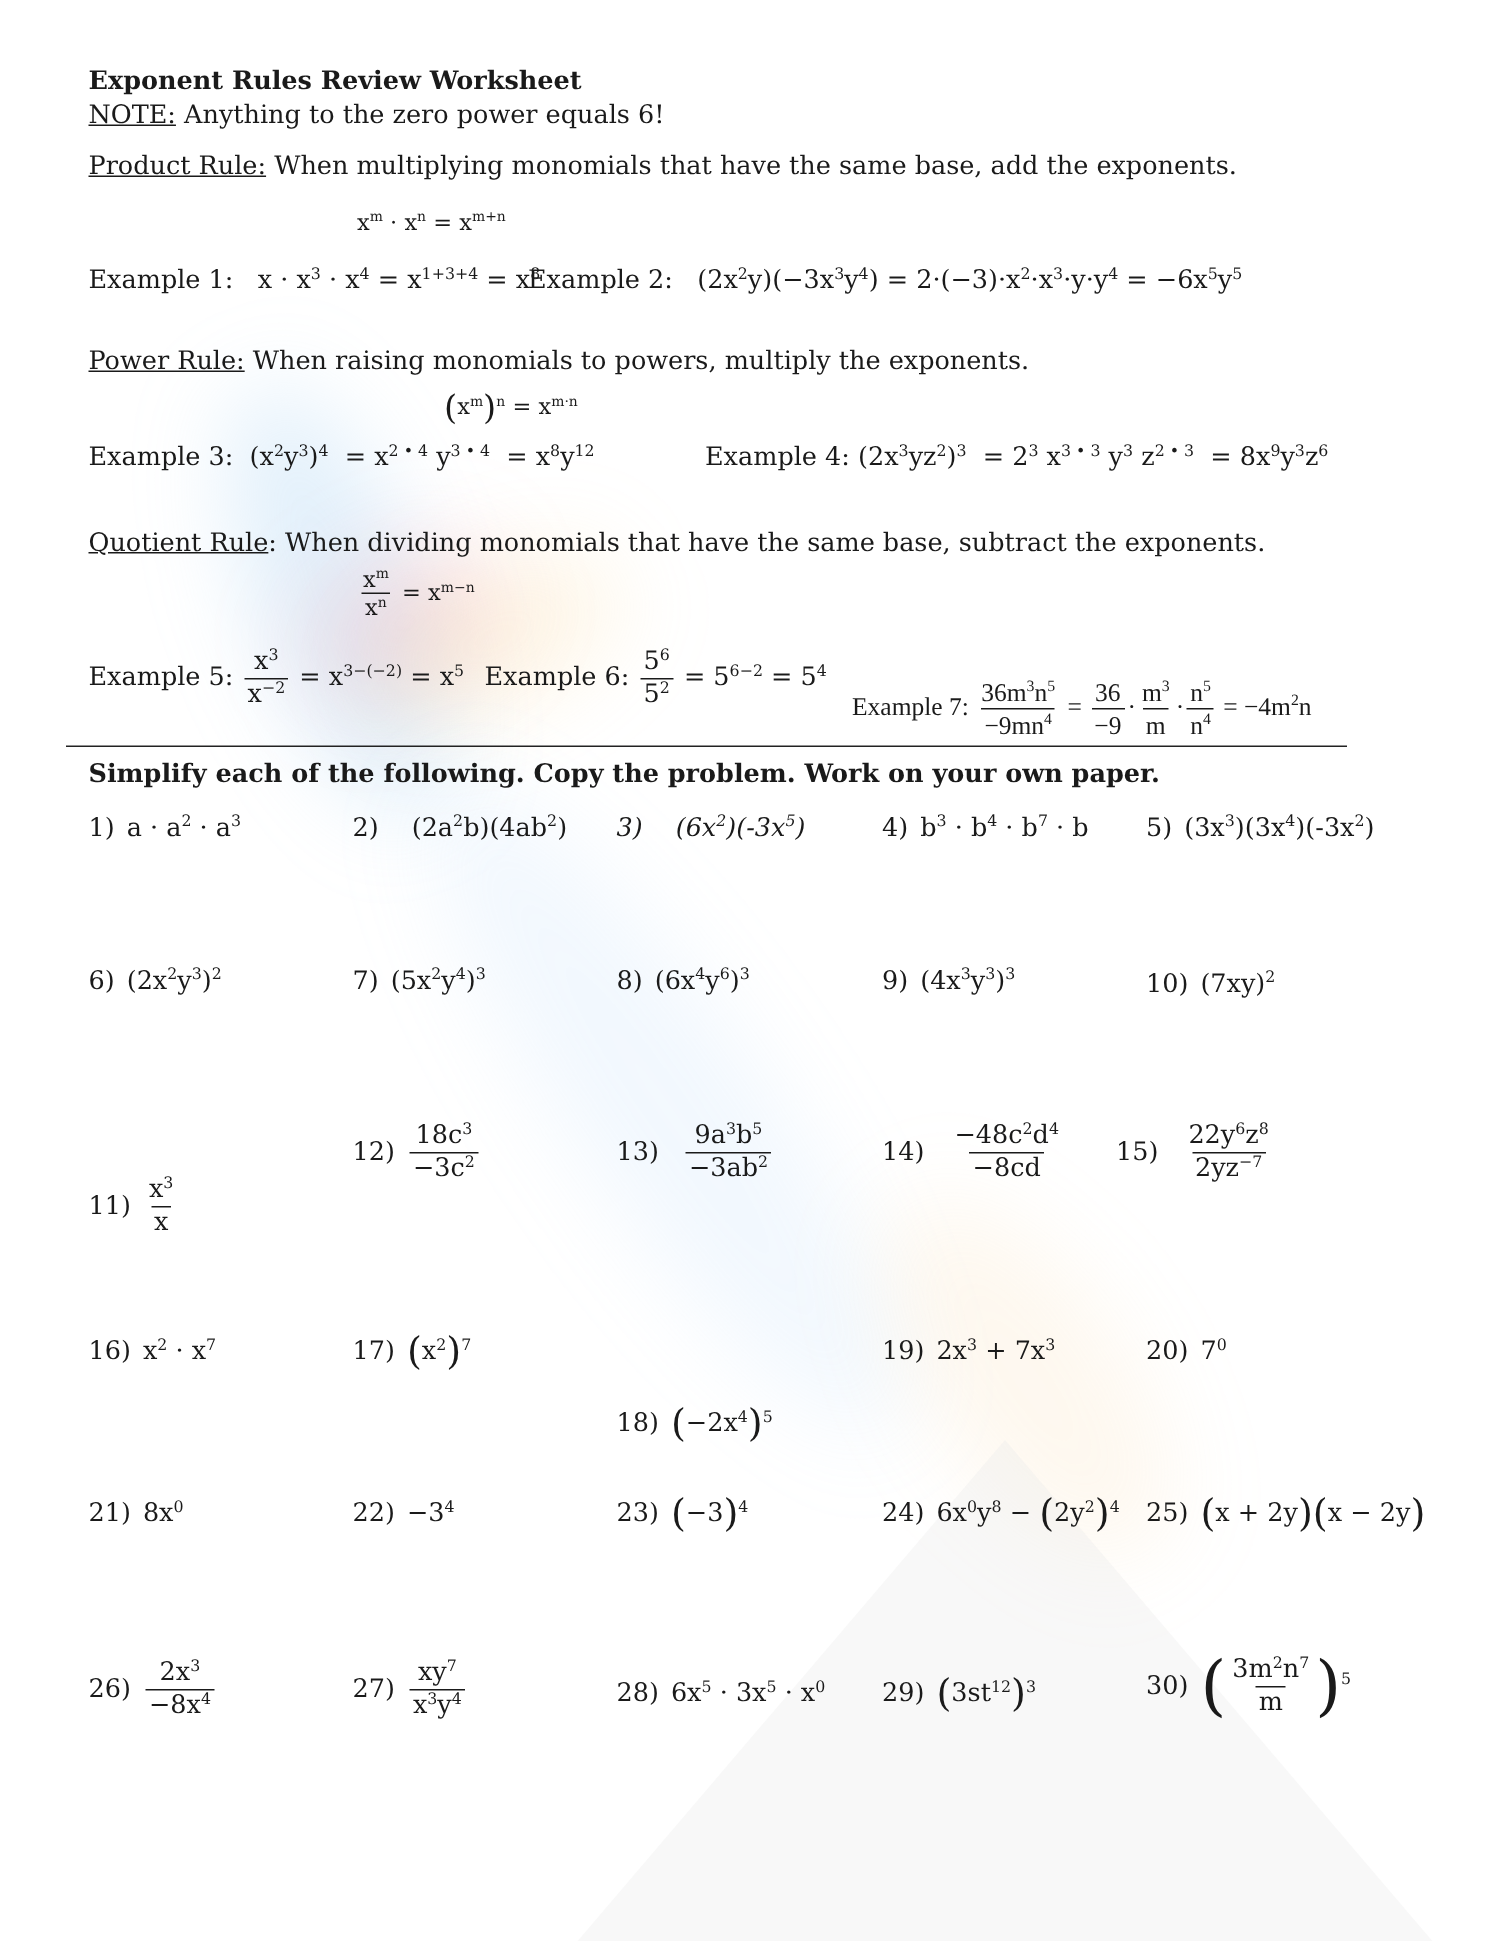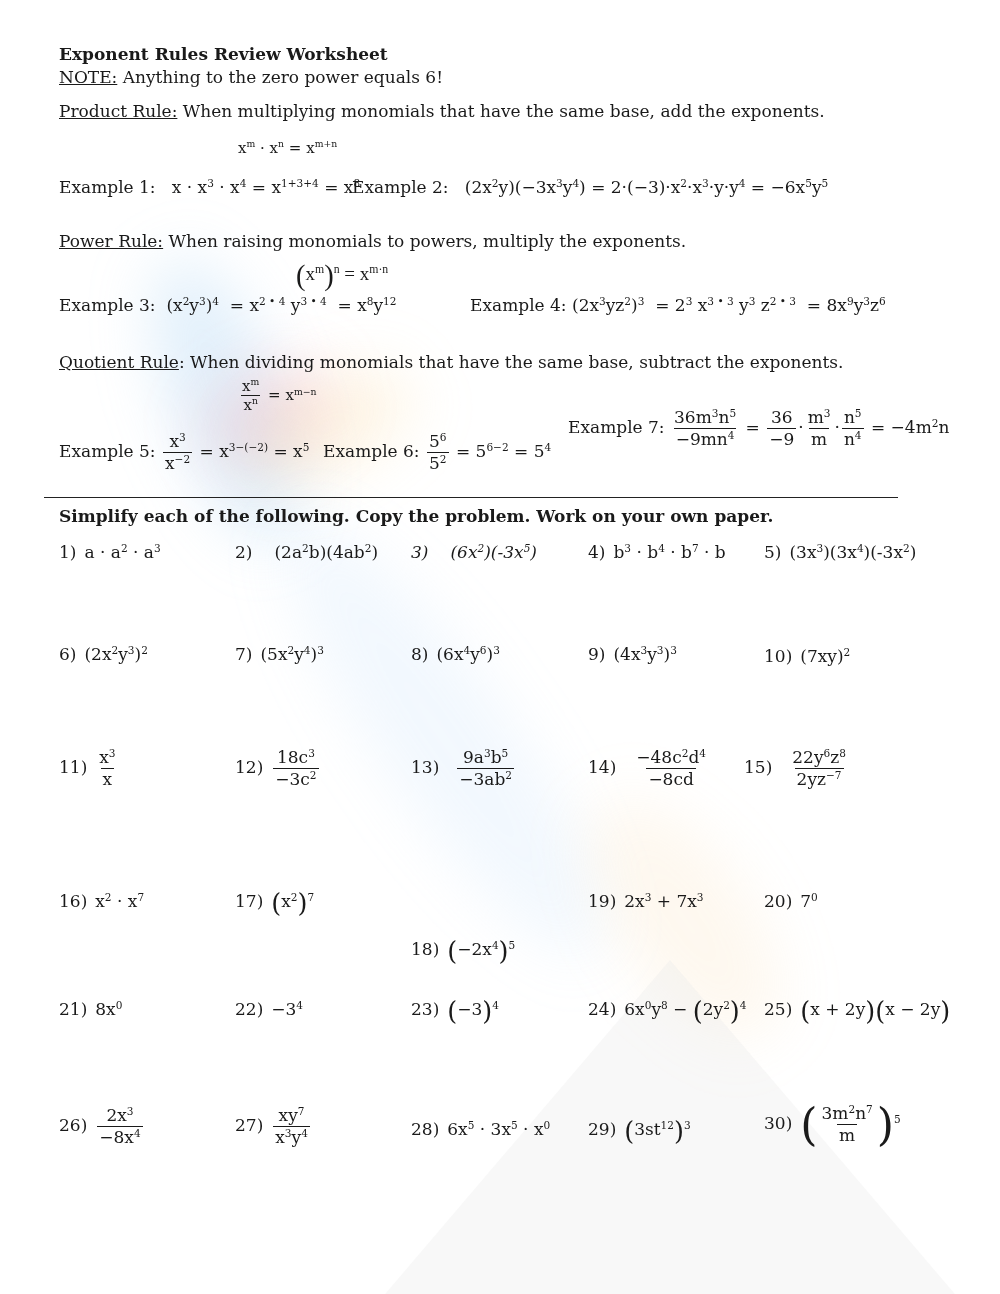--- a/index.html
+++ b/index.html
@@ -54,21 +54,21 @@
   <span>x · x<sup>3</sup> · x<sup>4</sup> = x<sup>1+3+4</sup> = x<sup>8</sup></span>
 </div>
 <div class="abs" style="left:352px;top:179px;">
   <span>Example 2:</span>&nbsp;&nbsp;
   <span>(2x<sup>2</sup>y)(−3x<sup>3</sup>y<sup>4</sup>) = 2·(−3)·x<sup>2</sup>·x<sup>3</sup>·y·y<sup>4</sup> = −6x<sup>5</sup>y<sup>5</sup></span>
 </div>
 
 <div class="abs" style="left:59px;top:233px;">
   <span class="u">Power Rule:</span><span> When raising monomials to powers, multiply the exponents.</span>
 </div>
-<div class="abs" style="left:296px;top:264px;font-size:19px;font-family:Liberation Serif, serif;"><span class="paren-big">(</span>x<sup>m</sup><span class="paren-big">)</span><sup>n</sup> = x<sup>m·n</sup></div>
+<div class="abs" style="left:296px;top:264px;font-size:15px;"><span class="paren-big">(</span>x<sup>m</sup><span class="paren-big">)</span><sup>n</sup> = x<sup>m·n</sup></div>
 <div class="abs" style="left:59px;top:297px;">
   <span>Example 3:</span>&nbsp;
   <span>(x<sup>2</sup>y<sup>3</sup>)<sup>4</sup> &nbsp;= x<sup>2 • 4</sup> y<sup>3 • 4</sup> &nbsp;= x<sup>8</sup>y<sup>12</sup></span>
 </div>
 <div class="abs" style="left:470px;top:297px;">
   <span>Example 4:</span>
   <span>(2x<sup>3</sup>yz<sup>2</sup>)<sup>3</sup> &nbsp;= 2<sup>3</sup> x<sup>3 • 3</sup> y<sup>3</sup> z<sup>2 • 3</sup> &nbsp;= 8x<sup>9</sup>y<sup>3</sup>z<sup>6</sup></span>
 </div>
 
 <div class="abs" style="left:59px;top:354px;">
@@ -87,21 +87,21 @@
       <span class="den">x<sup>−2</sup></span>
     </span> = x<sup>3−(−2)</sup> = x<sup>5</sup>
 </div>
 <div class="abs" style="left:323px;top:432px;">
   <span>Example 6:</span>
   <span class="frac">
       <span class="num">5<sup>6</sup></span>
       <span class="den">5<sup>2</sup></span>
     </span> = 5<sup>6−2</sup> = 5<sup>4</sup>
 </div>
-<div class="abs" style="left:568px;top:408px;">
+<div class="abs" style="left:568px;top:452px;font-family:Liberation Serif, serif;">
   <span>Example 7:</span>
   <span class="frac">
       <span class="num">36m<sup>3</sup>n<sup>5</sup></span>
       <span class="den">−9mn<sup>4</sup></span>
     </span> =
   <span class="frac">
       <span class="num">36</span>
       <span class="den">−9</span>
     </span>·<span class="frac">
       <span class="num">m<sup>3</sup></span>
@@ -121,21 +121,21 @@
 <div class="abs" style="left:411px;top:544px;font-style:italic;"><span class="pnum" style="margin-right:22px">3)</span>(6x<sup>2</sup>)(-3x<sup>5</sup>)</div>
 <div class="abs" style="left:588px;top:544px;"><span class="pnum">4)</span>b<sup>3</sup> · b<sup>4</sup> · b<sup>7</sup> · b</div>
 <div class="abs" style="left:764px;top:544px;"><span class="pnum">5)</span>(3x<sup>3</sup>)(3x<sup>4</sup>)(-3x<sup>2</sup>)</div>
 
 <div class="abs" style="left:59px;top:646px;"><span class="pnum">6)</span>(2x<sup>2</sup>y<sup>3</sup>)<sup>2</sup></div>
 <div class="abs" style="left:235px;top:646px;"><span class="pnum">7)</span>(5x<sup>2</sup>y<sup>4</sup>)<sup>3</sup></div>
 <div class="abs" style="left:411px;top:646px;"><span class="pnum">8)</span>(6x<sup>4</sup>y<sup>6</sup>)<sup>3</sup></div>
 <div class="abs" style="left:588px;top:646px;"><span class="pnum">9)</span>(4x<sup>3</sup>y<sup>3</sup>)<sup>3</sup></div>
 <div class="abs" style="left:764px;top:648px;"><span class="pnum">10)</span>(7xy)<sup>2</sup></div>
 
-<div class="abs" style="left:59px;top:748px;"><span class="pnum">11)</span><span class="frac">
+<div class="abs" style="left:59px;top:784px;"><span class="pnum">11)</span><span class="frac">
       <span class="num">x<sup>3</sup></span>
       <span class="den">x</span>
     </span></div>
 <div class="abs" style="left:235px;top:748px;"><span class="pnum">12)</span><span class="frac">
       <span class="num">18c<sup>3</sup></span>
       <span class="den">−3c<sup>2</sup></span>
     </span></div>
 <div class="abs" style="left:411px;top:748px;"><span class="pnum" style="margin-right:16px">13)</span><span class="frac">
       <span class="num">9a<sup>3</sup>b<sup>5</sup></span>
       <span class="den">−3ab<sup>2</sup></span>

